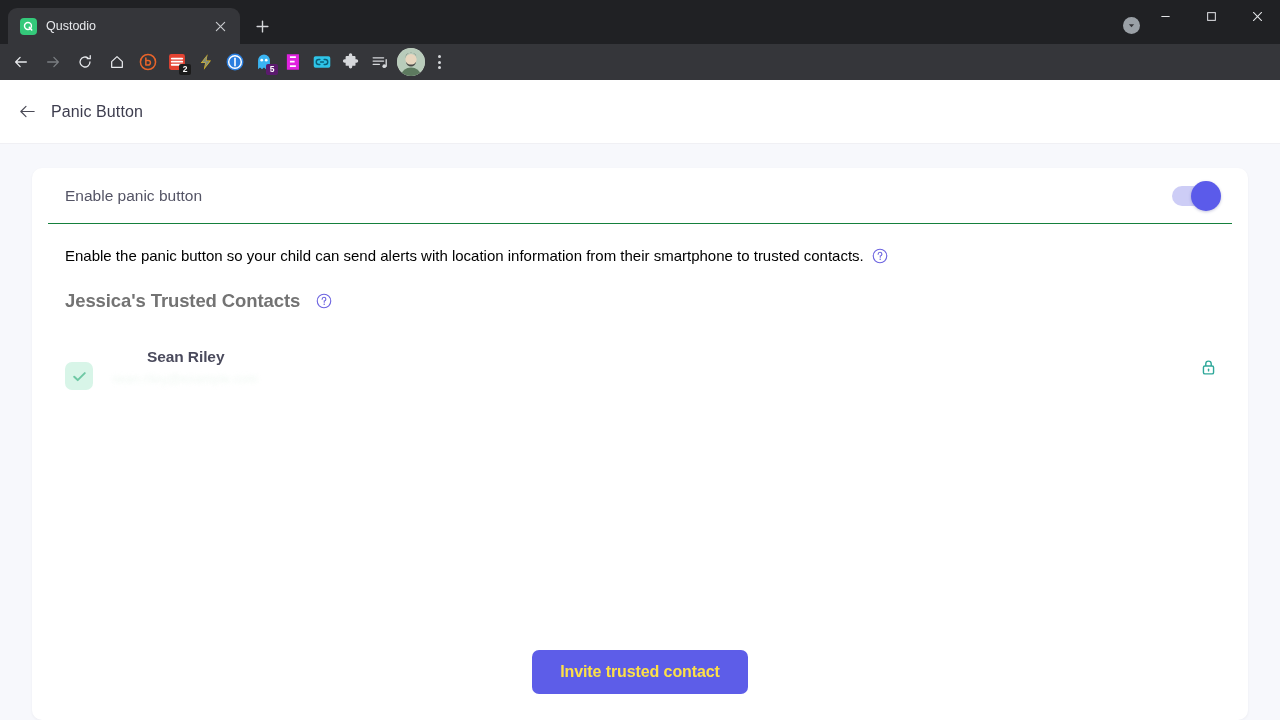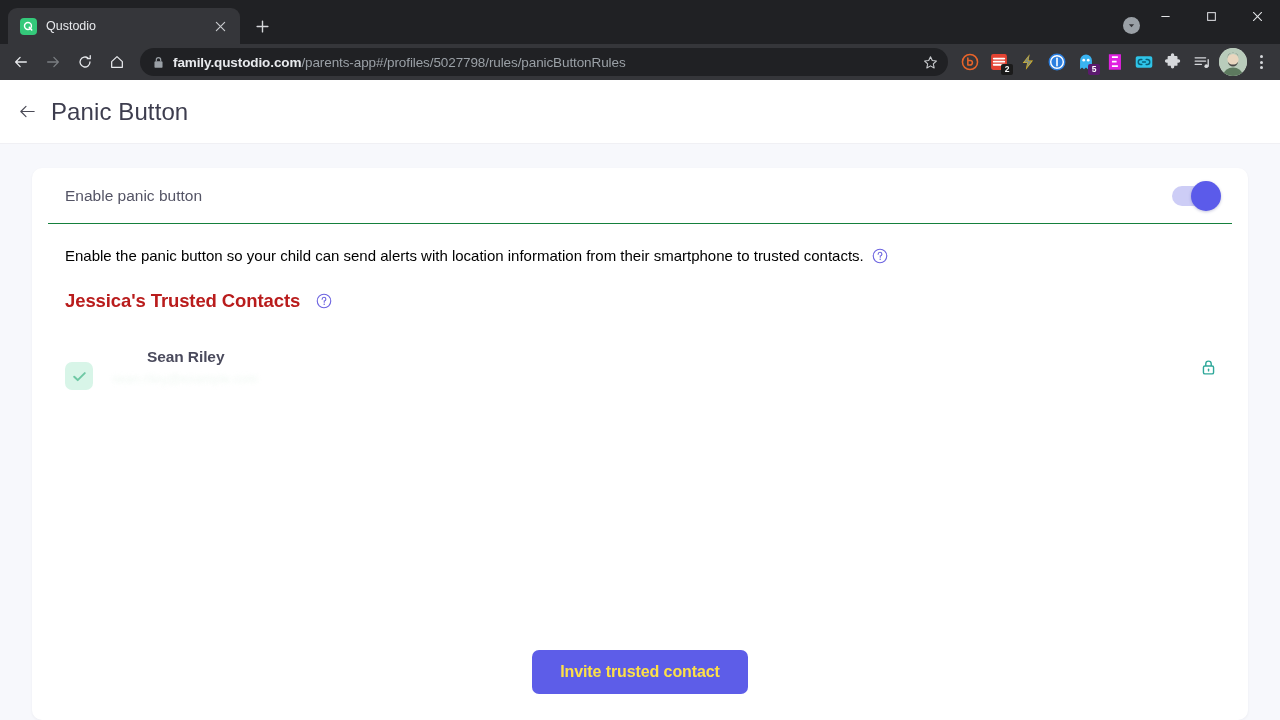--- a/index.html
+++ b/index.html
@@ -153,21 +153,21 @@
     height: 64px;
     background: #ffffff;
     display: flex; align-items: center;
     padding-left: 18px;
     gap: 14px;
     flex: 0 0 64px;
     border-bottom: 1px solid #f0f0f4;
   }
   .back-arrow { color: #4a4a56; display: flex; }
   .page-title {
-    font-size: 24px; color: #3d3d4e;
+    font-size: 16px; color: #3d3d4e;
     letter-spacing: 0.1px;
   }
 
   .page-body {
     flex: 1 1 auto;
     background: #f7f8fc;
     padding: 24px 32px 0 32px;
     overflow: hidden;
   }
   .card {
@@ -209,21 +209,21 @@
   }
   .desc-text { font-size: 15px; color: #000000; }
   .help-ico { display: flex; align-items: center; color: #6c63e0; flex: 0 0 auto; }
 
   .section-head {
     padding: 26px 17px 0 17px;
     display: flex; align-items: center; gap: 16px;
     flex: 0 0 auto;
   }
   .section-title {
-    font-size: 18.5px; font-weight: 700; color: #b91c1c;
+    font-size: 18.5px; font-weight: 700; color: #737373;
     letter-spacing: -0.1px;
   }
 
   .contacts { flex: 1 1 auto; padding: 36px 0 0 0; overflow: hidden; }
   .contact-row {
     display: flex; align-items: flex-start;
     padding: 0 16px 0 17px;
     position: relative;
     height: 58px;
   }
@@ -342,34 +342,20 @@
         <path d="M14.6 9 A5.6 5.6 0 1 1 12.6 4.7" stroke="currentColor" stroke-width="1.45" fill="none" stroke-linecap="round"></path>
         <path d="M14.9 1.9 V5.3 H11.5" stroke="currentColor" stroke-width="1.45" fill="none" stroke-linecap="round" stroke-linejoin="round"></path>
       </svg>
     </div>
     <div class="nav-btn">
       <svg width="16" height="16" viewBox="0 0 18 18">
         <path d="M3 8.6 L9 3 L15 8.6 V15 H3 Z" stroke="currentColor" stroke-width="1.4" fill="none" stroke-linejoin="round"></path>
       </svg>
     </div>
 
-    <div class="omnibox">
-      <span class="lock-ico">
-        <svg width="11" height="13" viewBox="0 0 12 14">
-          <rect x="1.6" y="5.6" width="8.8" height="7.2" rx="1.3" fill="currentColor"></rect>
-          <path d="M3.6 5.6 V4 a2.4 2.4 0 0 1 4.8 0 V5.6" stroke="currentColor" stroke-width="1.3" fill="none"></path>
-        </svg>
-      </span>
-      <span class="url"><b>family.qustodio.com</b><span>/parents-app#/profiles/5027798/rules/panicButtonRules</span></span>
-      <span class="star">
-        <svg width="15" height="15" viewBox="0 0 16 16">
-          <path d="M8 1.8 L9.9 5.9 L14.3 6.4 L11 9.4 L11.9 13.8 L8 11.6 L4.1 13.8 L5 9.4 L1.7 6.4 L6.1 5.9 Z" fill="none" stroke="currentColor" stroke-width="1.15" stroke-linejoin="round"></path>
-        </svg>
-      </span>
-    </div>
 
     <div class="ext-row">
       <div class="ext">
         <svg width="18" height="18" viewBox="0 0 20 20">
           <circle cx="10" cy="10" r="8.4" fill="none" stroke="#e8642a" stroke-width="1.7"></circle>
           <path d="M7.6 5.6 V13.4 M7.6 8.4 h2.6 a2.5 2.5 0 0 1 0 5 H7.6" fill="none" stroke="#e8642a" stroke-width="1.7" stroke-linecap="round" stroke-linejoin="round"></path>
         </svg>
       </div>
 
       <div class="ext">

